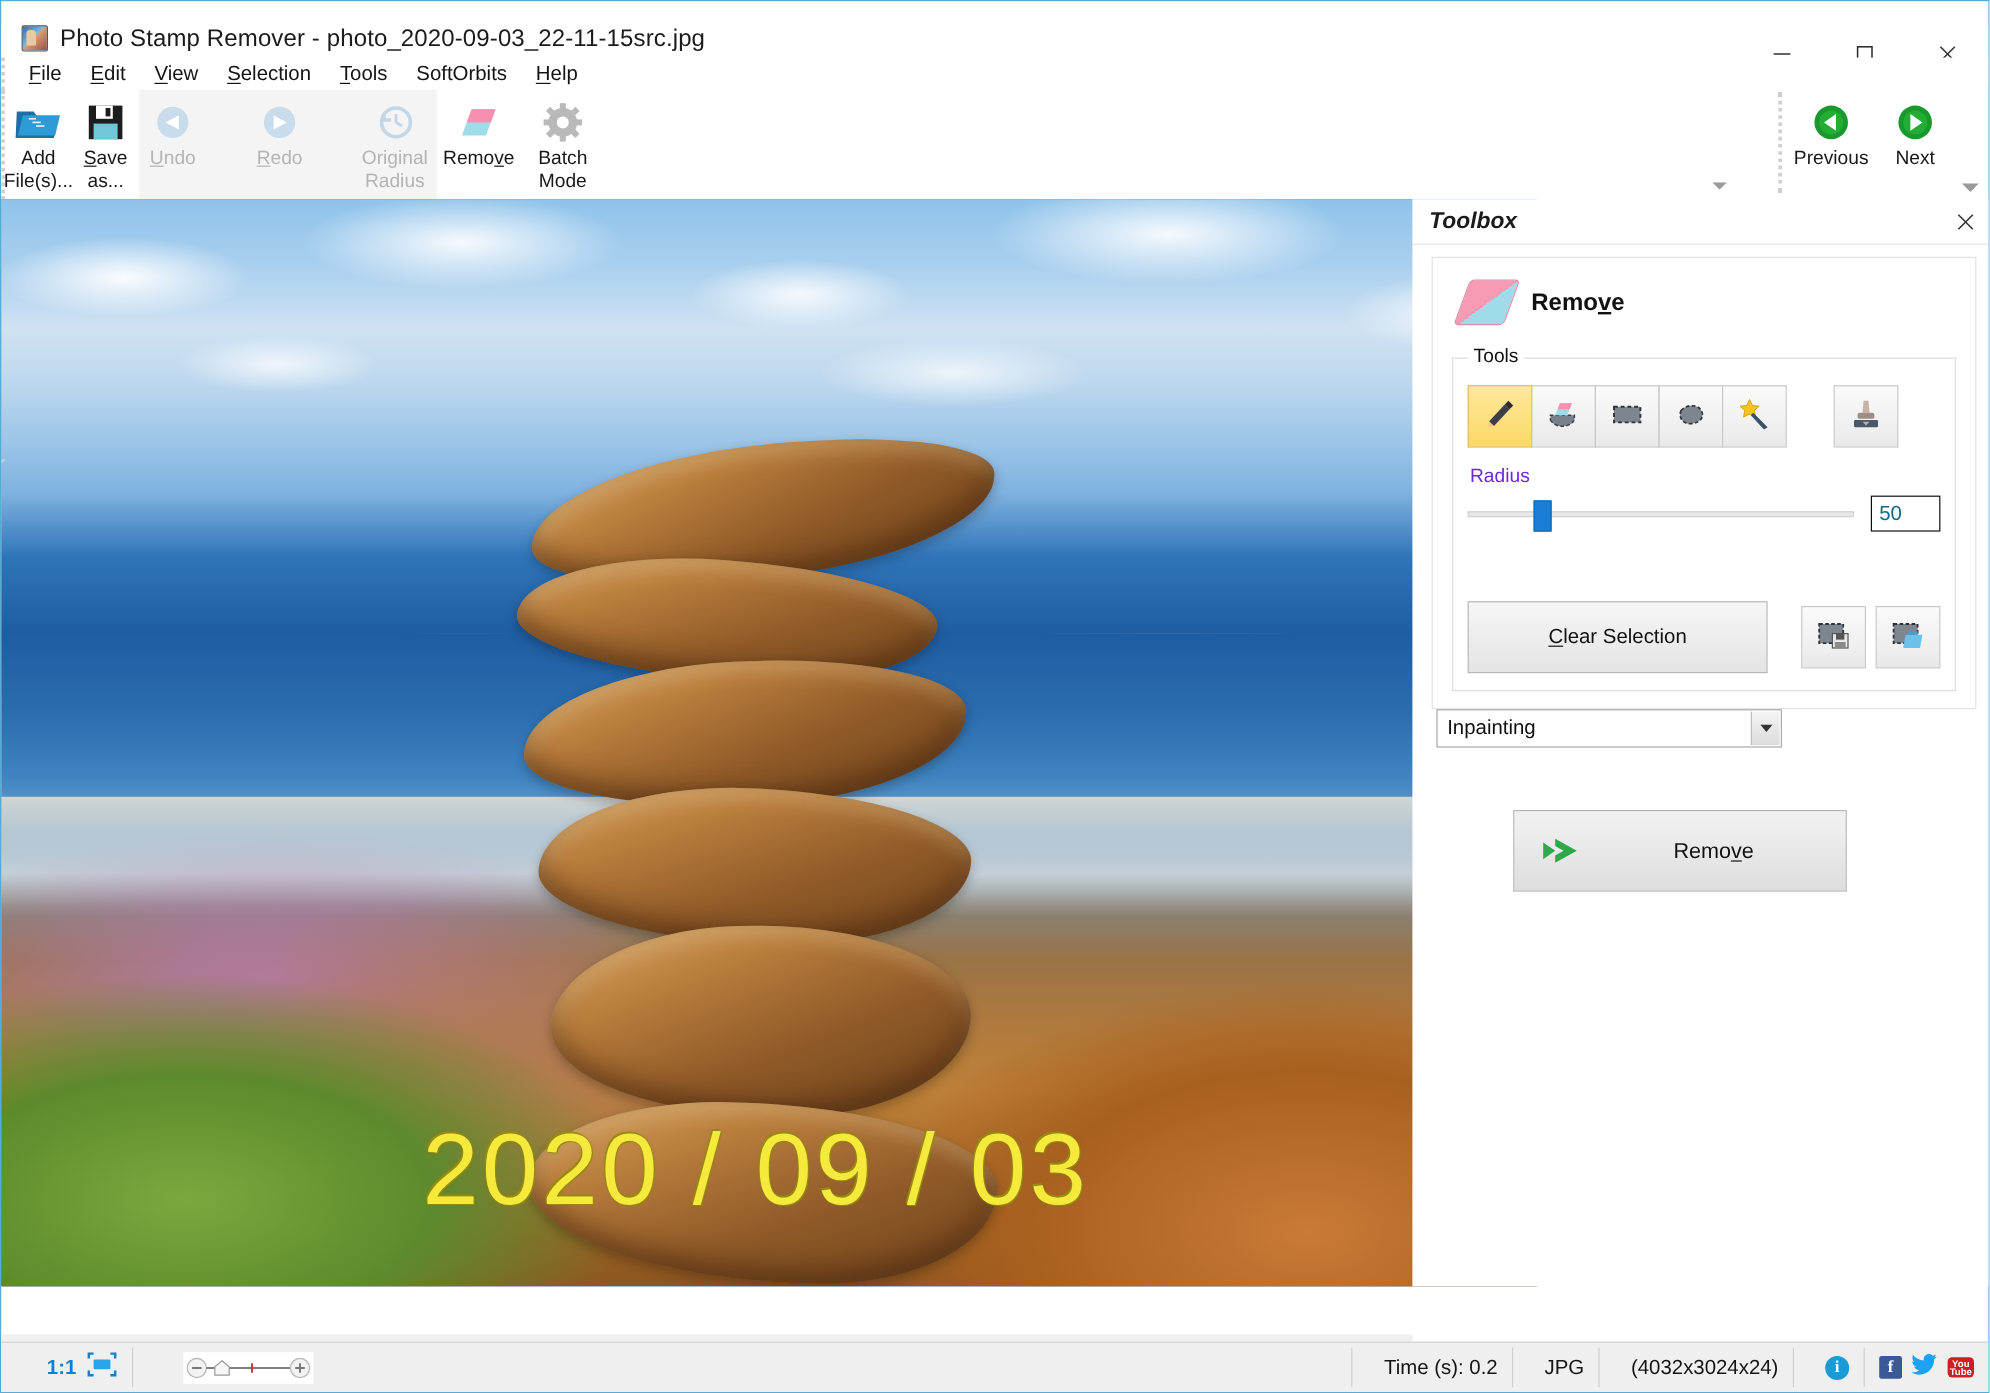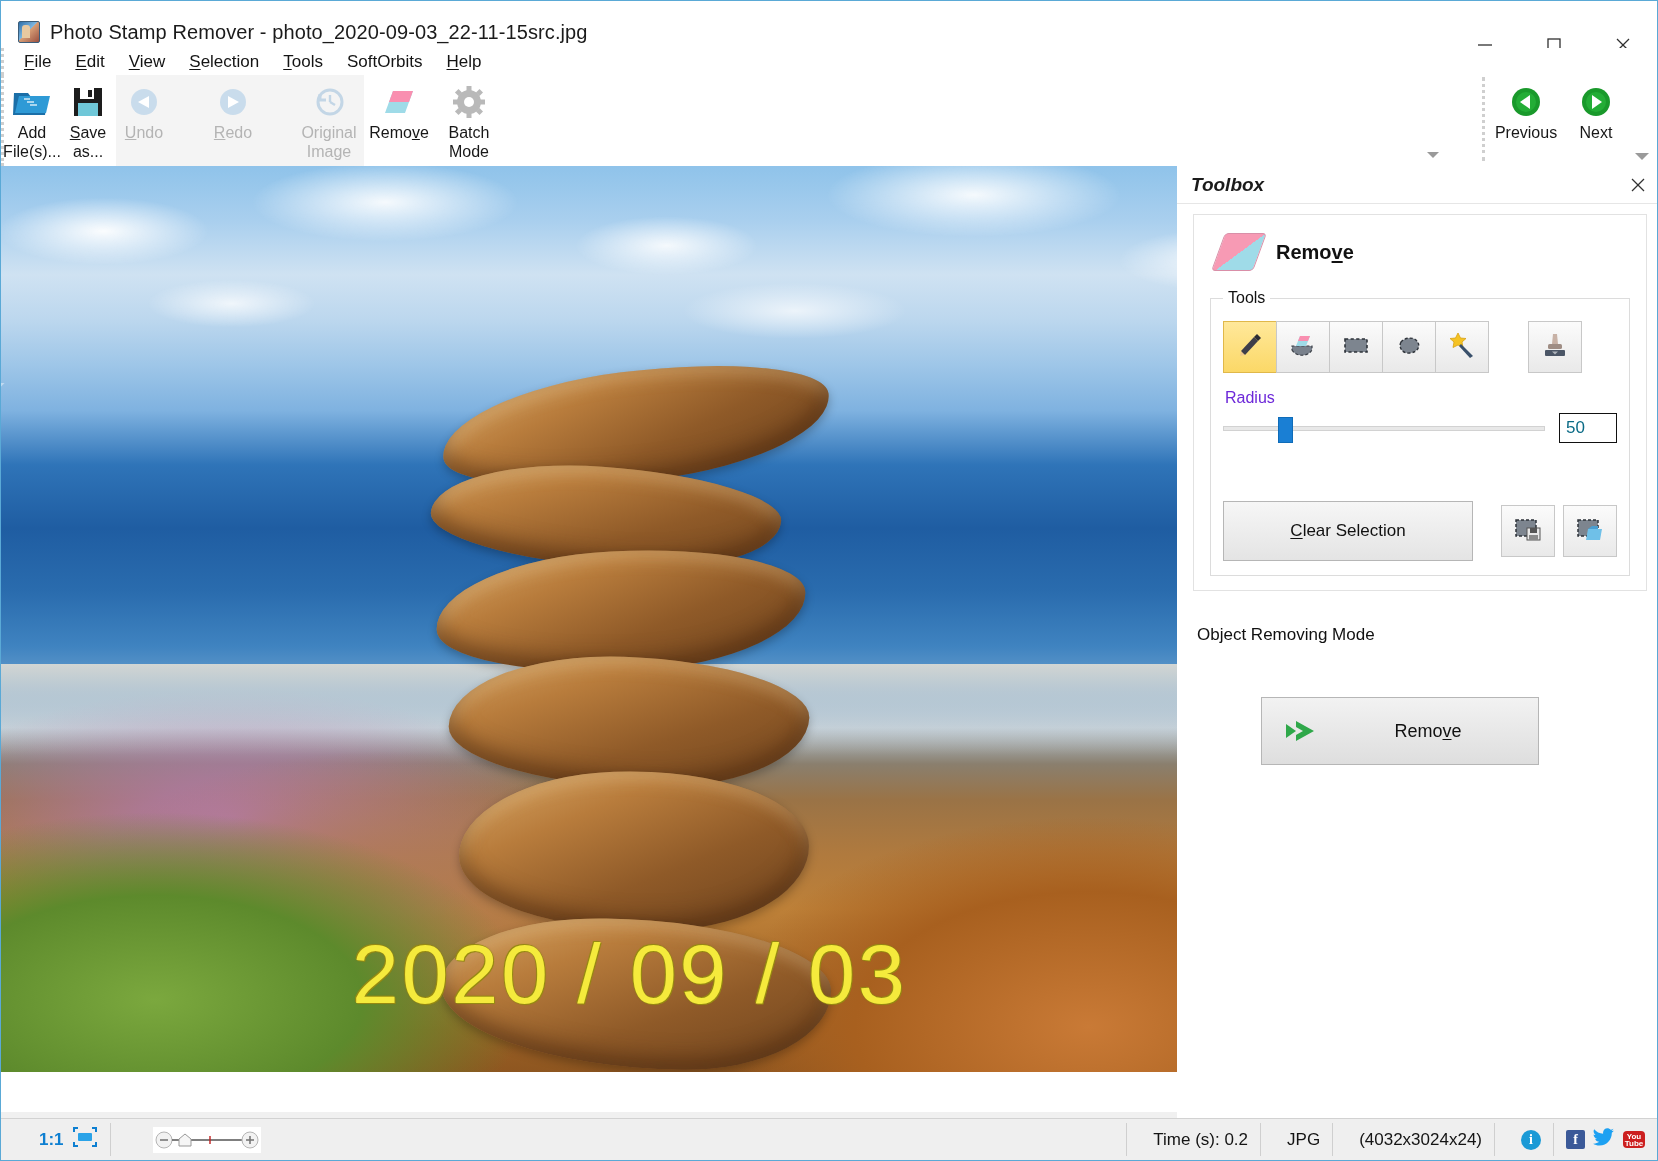--- a/index.html
+++ b/index.html
@@ -394,21 +394,21 @@
       <div class="tb-btn wide disabled">
         <div class="ico">
           <svg width="36" height="34" viewBox="0 0 36 34">
             <circle cx="19" cy="17" r="12" fill="none" stroke="#c3d6e6" stroke-width="3"></circle>
             <path d="M9 9 L9 15 L15 15" fill="none" stroke="#c3d6e6" stroke-width="3"></path>
             <line x1="19" y1="10" x2="19" y2="17" stroke="#c3d6e6" stroke-width="2.4"></line>
             <line x1="19" y1="17" x2="24" y2="20" stroke="#c3d6e6" stroke-width="2.4"></line>
           </svg>
         </div>
         <div class="lbl">Original
-Image</div>
+Radius</div>
       </div>
     </div>
 
     <div class="tb-btn wide">
       <div class="ico">
         <svg width="40" height="34" viewBox="0 0 40 34">
           <path d="M14 6 L34 6 L26 28 L6 28 Z" fill="#9fdbe8"></path>
           <path d="M14 6 L34 6 L30 17 L10 17 Z" fill="#f98fb0"></path>
         </svg>
       </div>
@@ -585,21 +585,24 @@
                 <rect x="2" y="5" width="20" height="16" fill="#7d858f" stroke="#2e333a" stroke-width="1.5" stroke-dasharray="3 2"></rect>
                 <path d="M12 14 L26 14 L24 25 L10 25 Z" fill="#6fc0e8"></path>
                 <path d="M12 14 L16 11 L22 11 L22 14 Z" fill="#4a9ed0"></path>
               </svg>
             </span>
           </div>
         </div>
       </fieldset>
     </div>
 
-    <div class="orm-label">Object Removing Mode</div>
+    <div class="combo">
+      <div class="val">Inpainting</div>
+      <div class="arrowbox"></div>
+    </div>
 
     <div class="remove-btn">
       <span class="green-arrow">
         <svg width="34" height="26" viewBox="0 0 34 26">
           <path d="M2 6 L12 13 L2 20 Z" fill="#2fa84a"></path>
           <path d="M12 3 L30 13 L12 23 L12 17 L19 13 L12 9 Z" fill="#2fa84a"></path>
         </svg>
       </span>
       <span class="glabel">Remo<u>v</u>e</span>
     </div>

